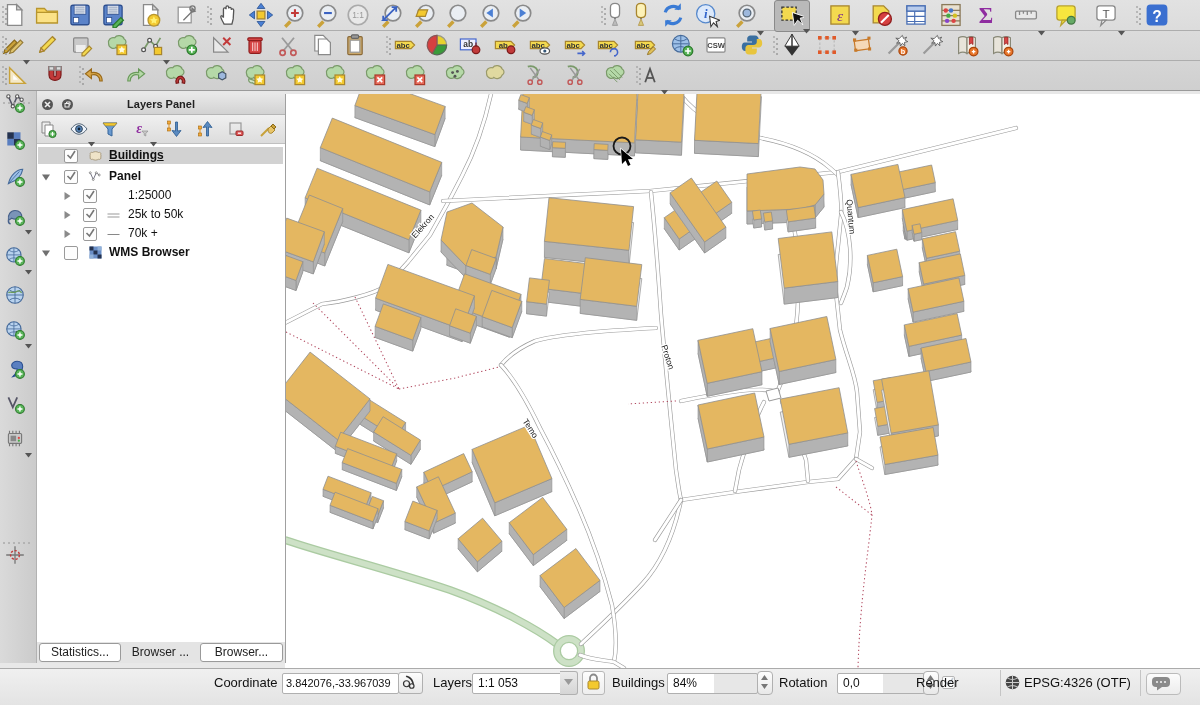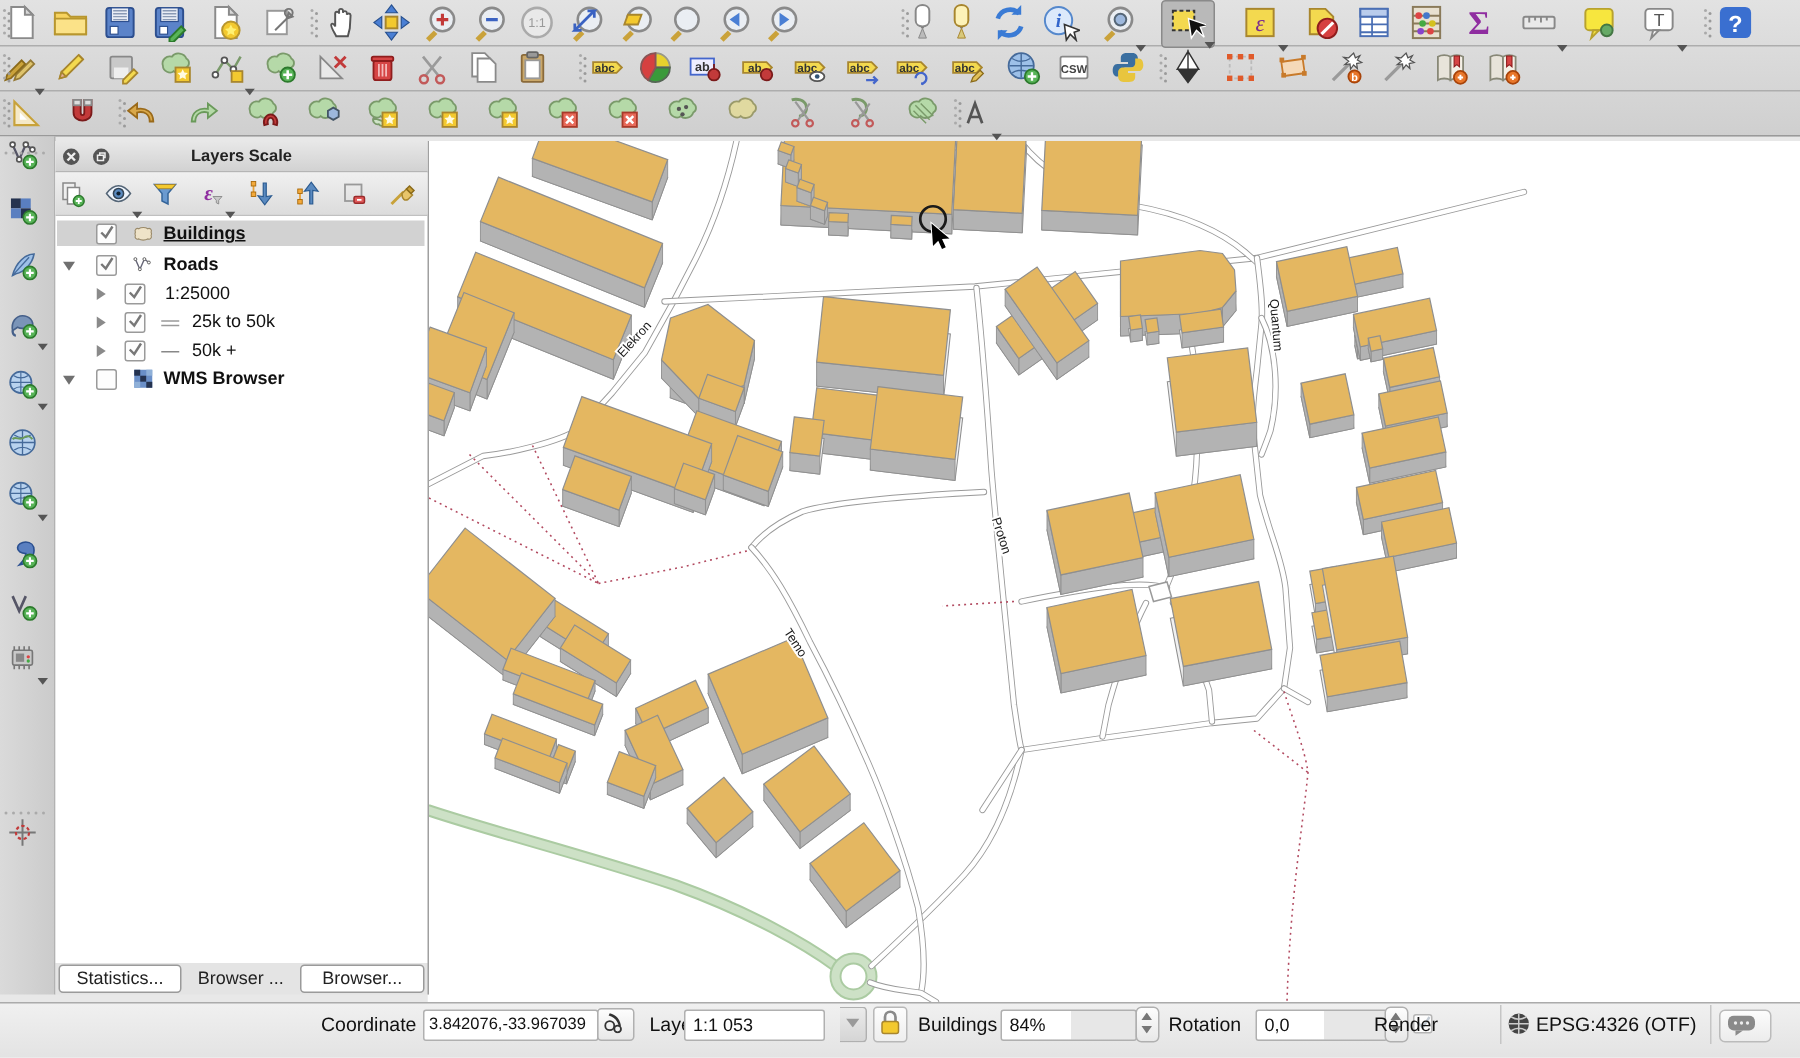--- a/index.html
+++ b/index.html
@@ -951,21 +951,21 @@
 <div style="position:absolute;left:37px;top:94px;width:248px;height:20px;background:linear-gradient(#e8e8e8,#d2d2d2);border-bottom:1px solid #b5b5b5"></div>
 <div style="position:absolute;left:42px;top:99px;width:11px;height:11px;border-radius:6px;background:#555;"></div>
 <svg style="position:absolute;left:44px;top:101px" width="7" height="7">
     <path d="M1 1l5 5M6 1L1 6" stroke="#eee" stroke-width="1.6"></path>
   </svg>
 <div style="position:absolute;left:62px;top:99px;width:11px;height:11px;border-radius:6px;background:#555;"></div>
 <svg style="position:absolute;left:64px;top:101px" width="7" height="7">
     <rect x="1" y="2.5" width="4" height="3.5" fill="none" stroke="#eee"></rect>
     <path d="M2.5 2.5V1H6v3h-1" fill="none" stroke="#eee"></path>
   </svg>
-<div style="position:absolute;left:37px;top:94px;width:248px;height:20px;text-align:center;font-size:11px;font-weight:bold;color:#222;line-height:20px">Layers Scale</div>
+<div style="position:absolute;left:37px;top:94px;width:248px;height:20px;text-align:center;font-size:11px;font-weight:bold;color:#222;line-height:20px">Layers Panel</div>
 <div style="position:absolute;left:37px;top:115px;width:248px;height:28px;background:linear-gradient(#f0f0f0,#dcdcdc);border-bottom:1px solid #c0c0c0"></div>
 <div style="position:absolute;left:38px;top:119px;width:20px;height:20px"><svg width="20" height="20" viewBox="0 0 20 20">
       <path d="M4 3h8v11H4z" fill="#eee" stroke="#888"></path>
       <path d="M7 6h8v11H7z" fill="#fff" stroke="#888"></path>
       <circle cx="14.5" cy="15" r="3.6" fill="#58b458" stroke="#2c7a2c"></circle>
       <path d="M14.5 13v4M12.5 15h4" stroke="#fff" stroke-width="1.2"></path>
     </svg></div>
 <div style="position:absolute;left:69px;top:119px;width:20px;height:20px"><svg width="20" height="20" viewBox="0 0 20 20">
       <path d="M2 10c5-7 11-7 16 0-5 7-11 7-16 0z" fill="#eef4fc" stroke="#567"></path>
       <circle cx="10" cy="10" r="3.4" fill="#5a8ac0" stroke="#345"></circle>
@@ -1023,29 +1023,29 @@
 <svg style="position:absolute;left:65px;top:170px" width="12" height="12">
     <path d="M2.5 6l3 3 4.5-7" fill="none" stroke="#777" stroke-width="1.6"></path>
   </svg>
 <div style="position:absolute;left:88px;top:169px;width:15px;height:15px"><svg width="15" height="15" viewBox="0 0 20 20">
       <path d="M3 5l4 9 4-9 4 3" fill="none" stroke="#667" stroke-width="1.2"></path>
       <circle cx="3" cy="5" r="1.3" fill="#fff" stroke="#555" stroke-width=".8"></circle>
       <circle cx="7" cy="14" r="1.3" fill="#fff" stroke="#555" stroke-width=".8"></circle>
       <circle cx="11" cy="5" r="1.3" fill="#fff" stroke="#555" stroke-width=".8"></circle>
       <circle cx="15" cy="8" r="1.3" fill="#fff" stroke="#555" stroke-width=".8"></circle>
     </svg></div>
-<div class="tl" style="left:109px;top:169px;font-weight:bold">Roads</div>
+<div class="tl" style="left:109px;top:169px;font-weight:bold">Panel</div>
 <svg style="position:absolute;left:62px;top:191px" width="10" height="10">
     <path d="M2.5 1v8l6-4z" fill="#8a8a8a"></path>
   </svg>
 <div style="position:absolute;left:83px;top:189px;width:12px;height:12px;background:#fdfdfd;border:1px solid #9a9a9a;border-radius:2px"></div>
 <svg style="position:absolute;left:84px;top:189px" width="12" height="12">
     <path d="M2.5 6l3 3 4.5-7" fill="none" stroke="#777" stroke-width="1.6"></path>
   </svg>
-<div class="tl" style="left:110px;top:188px">1:25000</div>
+<div class="tl" style="left:128px;top:188px">1:25000</div>
 <svg style="position:absolute;left:62px;top:210px" width="10" height="10">
     <path d="M2.5 1v8l6-4z" fill="#8a8a8a"></path>
   </svg>
 <div style="position:absolute;left:83px;top:208px;width:12px;height:12px;background:#fdfdfd;border:1px solid #9a9a9a;border-radius:2px"></div>
 <svg style="position:absolute;left:84px;top:208px" width="12" height="12">
     <path d="M2.5 6l3 3 4.5-7" fill="none" stroke="#777" stroke-width="1.6"></path>
   </svg>
 <div style="position:absolute;left:106px;top:208px;width:15px;height:15px"><svg width="15" height="15" viewBox="0 0 20 20">
       <path d="M2 8h16M2 12h16" stroke="#999" stroke-width="1.4"></path>
     </svg></div>
@@ -1053,21 +1053,21 @@
 <svg style="position:absolute;left:62px;top:229px" width="10" height="10">
     <path d="M2.5 1v8l6-4z" fill="#8a8a8a"></path>
   </svg>
 <div style="position:absolute;left:83px;top:227px;width:12px;height:12px;background:#fdfdfd;border:1px solid #9a9a9a;border-radius:2px"></div>
 <svg style="position:absolute;left:84px;top:227px" width="12" height="12">
     <path d="M2.5 6l3 3 4.5-7" fill="none" stroke="#777" stroke-width="1.6"></path>
   </svg>
 <div style="position:absolute;left:106px;top:227px;width:15px;height:15px"><svg width="15" height="15" viewBox="0 0 20 20">
       <path d="M2 10h16" stroke="#888" stroke-width="1.4"></path>
     </svg></div>
-<div class="tl" style="left:128px;top:226px">50k +</div>
+<div class="tl" style="left:128px;top:226px">70k +</div>
 <svg style="position:absolute;left:41px;top:248px" width="10" height="10">
     <path d="M1 2.5h8L5 8.5z" fill="#707070"></path>
   </svg>
 <div style="position:absolute;left:64px;top:246px;width:12px;height:12px;background:#fdfdfd;border:1px solid #9a9a9a;border-radius:2px"></div>
 <div style="position:absolute;left:88px;top:245px;width:15px;height:15px"><svg width="15" height="15" viewBox="0 0 20 20">
       <rect x="2" y="2" width="16" height="16" fill="#6a8fc8"></rect>
       <rect x="2" y="2" width="5.3" height="5.3" fill="#24324f"></rect>
       <rect x="12.7" y="2" width="5.3" height="5.3" fill="#8fb0d8"></rect>
       <rect x="7.3" y="7.3" width="5.3" height="5.3" fill="#24324f"></rect>
       <rect x="2" y="12.7" width="5.3" height="5.3" fill="#8fb0d8"></rect>
@@ -1081,21 +1081,21 @@
 <div style="position:absolute;left:0;top:668px;width:1200px;height:37px;background:linear-gradient(#f0f0f0,#e3e3e3);border-top:1px solid #ababab"></div>
 <div class="st" style="left:214px;width:66px">Coordinate</div>
 <div class="inp" style="left:282px;width:112px;font-size:11px;padding-left:3px">3.842076,-33.967039</div>
 <div style="position:absolute;left:398px;top:672px;width:23px;height:20px;border:1px solid #b0b0b0;border-radius:3px;background:linear-gradient(#fdfdfd,#e8e8e8)"></div>
 <svg style="position:absolute;left:402px;top:674px" width="15" height="15" viewBox="0 0 20 20">
     <path d="M6 2c5 1 9 5 10 11l-2 .5C13 8 9 5 5 4z" fill="#333"></path>
     <circle cx="6" cy="13" r="4" fill="none" stroke="#333" stroke-width="1.6"></circle>
     <circle cx="13" cy="16" r="3" fill="none" stroke="#333" stroke-width="1.6"></circle>
   </svg>
 <div class="st" style="left:433px;width:38px">Layers</div>
-<div class="inp" style="left:456px;width:87px">1:1 053</div>
+<div class="inp" style="left:472px;width:87px">1:1 053</div>
 <div style="position:absolute;left:560px;top:671px;width:17px;height:22px;background:linear-gradient(#ebebeb,#d5d5d5);border:1px solid #b0b0b0;border-left:none;border-radius:0 3px 3px 0"></div>
 <svg style="position:absolute;left:564px;top:679px" width="9" height="6">
     <path d="M0 0h9L4.5 6z" fill="#9a9a9a"></path>
   </svg>
 <div style="position:absolute;left:582px;top:671px;width:21px;height:22px;border:1px solid #b8b8b8;border-radius:3px;background:linear-gradient(#fdfdfd,#eee)"></div>
 <svg style="position:absolute;left:586px;top:673px" width="15" height="18" viewBox="0 0 15 18">
     <path d="M4 8V5a3.5 3.5 0 0 1 7 0v3" fill="none" stroke="#8a8a8a" stroke-width="1.8"></path>
     <rect x="2" y="8" width="11" height="8" rx="1.5" fill="#f3c92f" stroke="#a8862e"></rect>
   </svg>
 <div class="st" style="left:612px;width:60px">Buildings</div>

